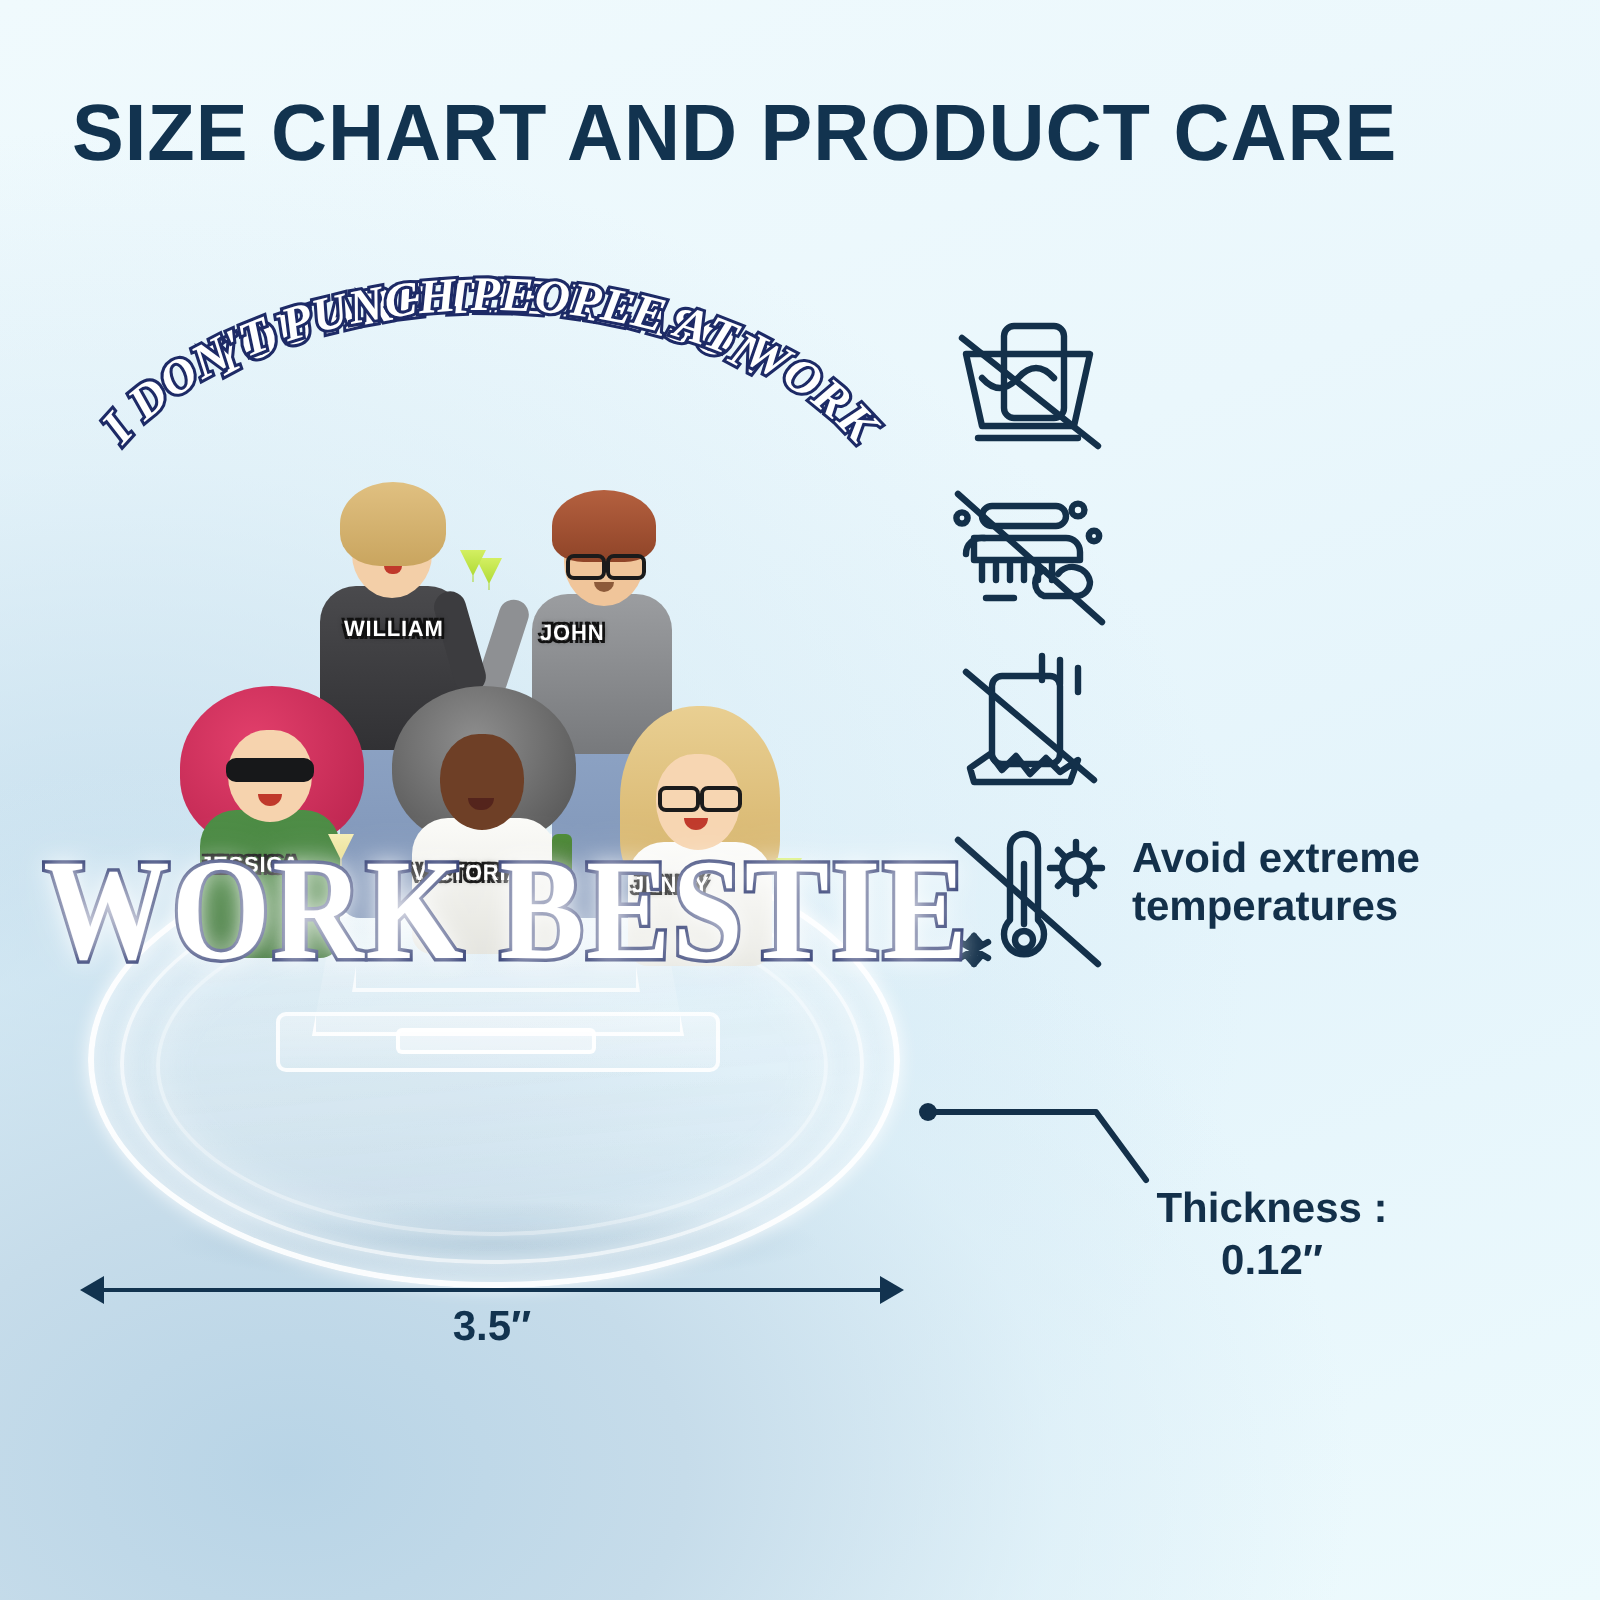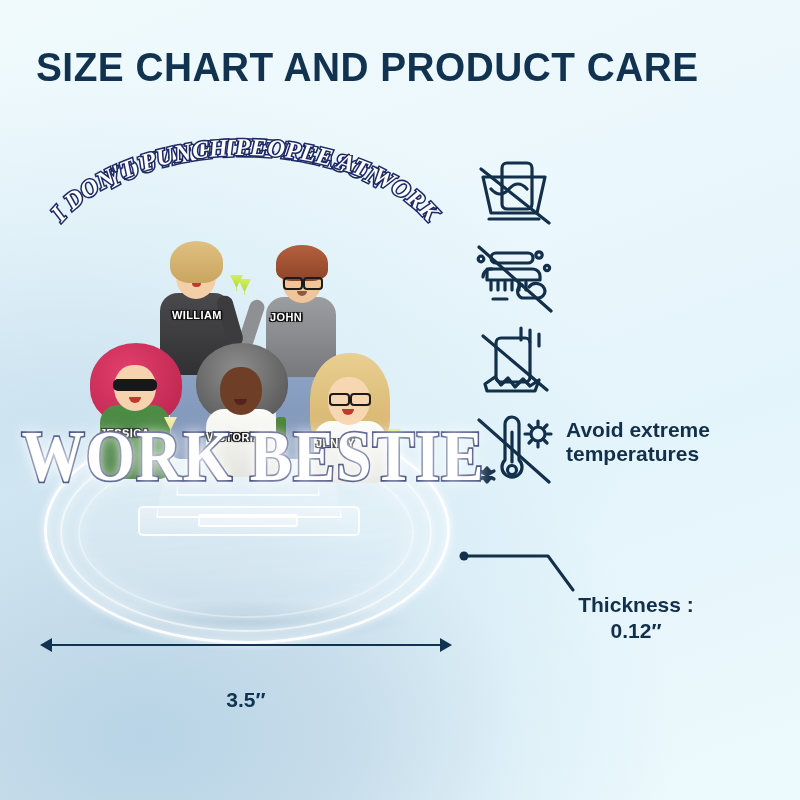--- a/index.html
+++ b/index.html
@@ -129,21 +129,21 @@
   
   .dim-width{position:absolute;left:40px;top:630px;width:412px;height:50px;}
   .dim-line{position:absolute;left:6px;top:14px;width:400px;height:2px;background:#12334f;}
   .arrow{position:absolute;top:8px;width:0;height:0;
          border-top:7px solid transparent;border-bottom:7px solid transparent;}
   .arrow.left{left:0;border-right:12px solid #12334f;}
   .arrow.right{right:0;border-left:12px solid #12334f;}
   .dim-width .val{
     position:absolute;left:0;top:22px;width:412px;text-align:center;
     font-family:"Liberation Sans",sans-serif;font-weight:bold;
-    font-size:21px;color:#12334f;margin-top:36px;
+    font-size:21px;color:#12334f;
   }
 
   .thickness{position:absolute;left:440px;top:530px;width:340px;height:130px;}
   .thickness svg{position:absolute;left:0;top:0;}
   .thickness .tlabel{
     position:absolute;left:96px;top:62px;width:200px;text-align:center;
     font-family:"Liberation Sans",sans-serif;font-weight:bold;
     font-size:21px;line-height:1.25;color:#13304a;
   }
 </style>

